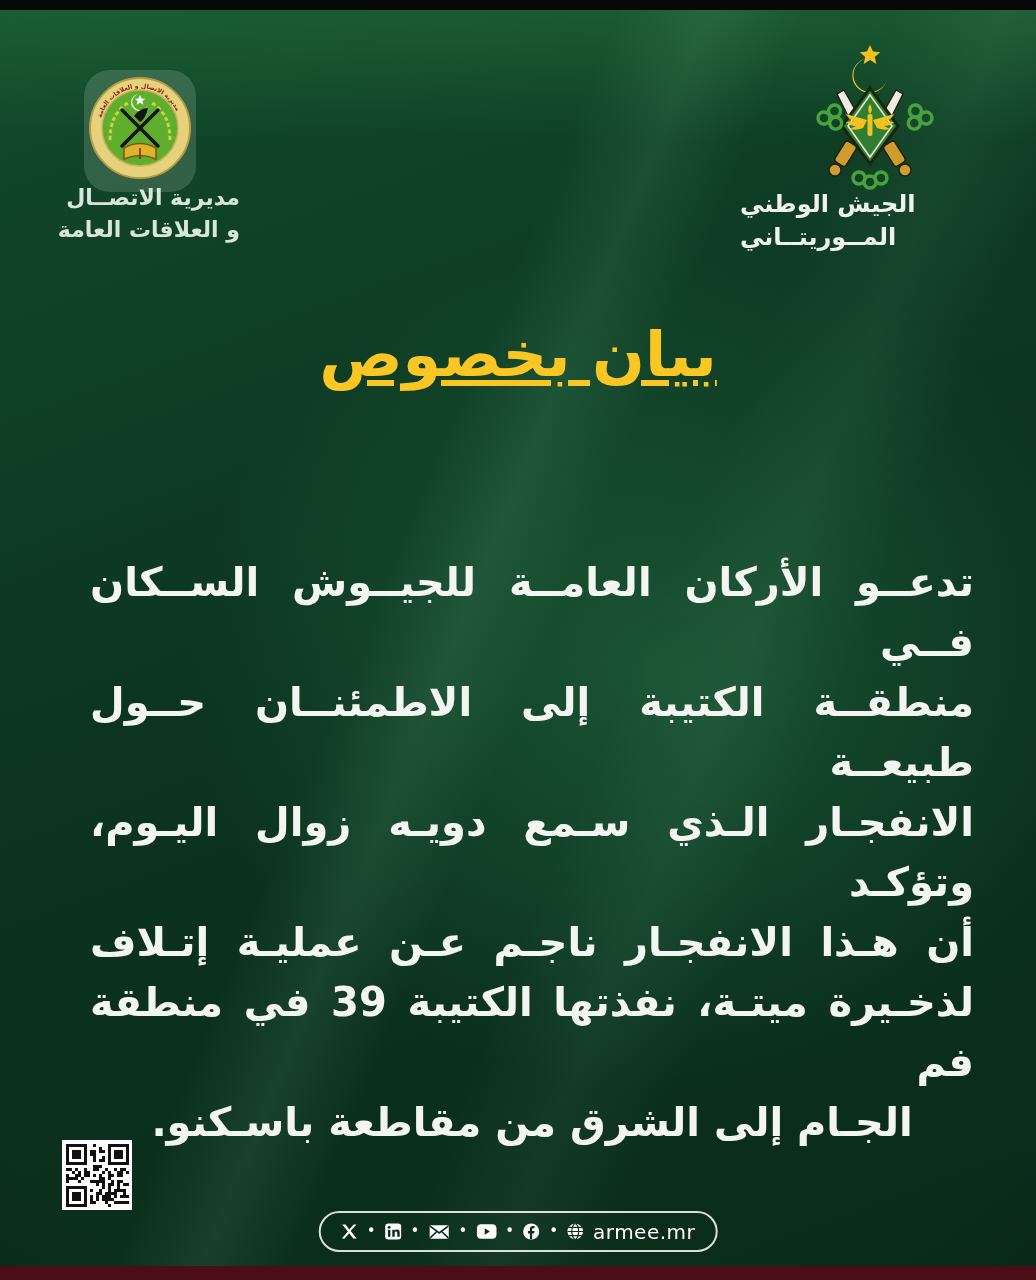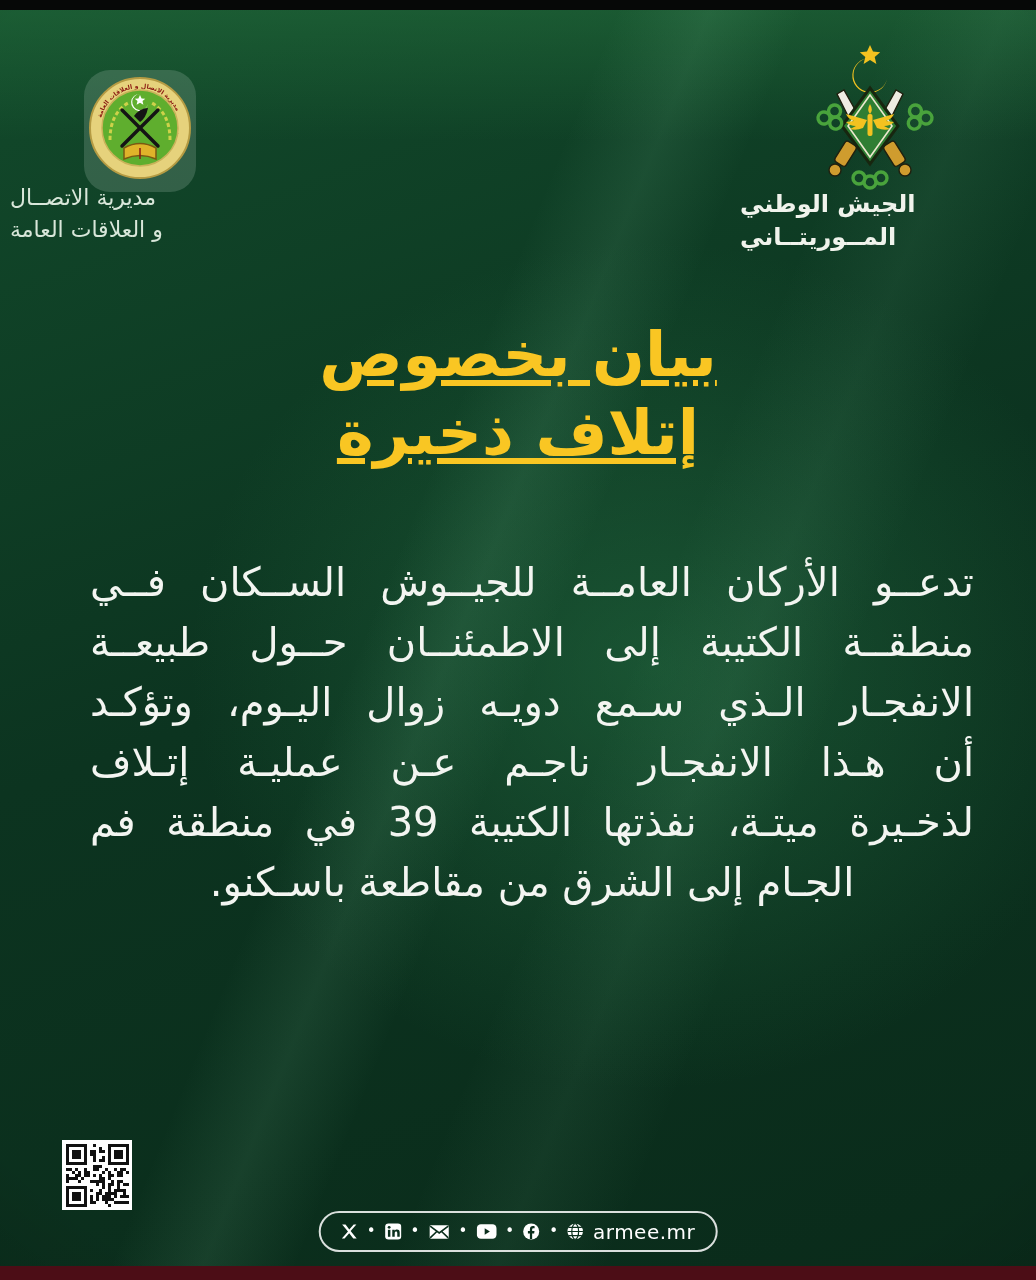--- a/index.html
+++ b/index.html
@@ -18,22 +18,22 @@
       #0b2f1d;
   }
   .strip-top{position:absolute;top:0;left:0;right:0;height:10px;background:#060807;}
   .strip-bottom{position:absolute;bottom:0;left:0;right:0;height:14px;background:#4c0d16;}
 
   
   .plate{position:absolute;left:84px;top:70px;width:112px;height:122px;border-radius:26px;background:rgba(155,180,165,.26);}
   .emblem-left{position:absolute;left:88px;top:76px;width:104px;height:104px;}
   .caption-left{
     position:absolute;left:10px;top:182px;width:230px;
-    direction:rtl;text-align:left;
-    color:#d9e7da;font-size:22px;line-height:32px;font-weight:400;
+    direction:rtl;text-align:right;
+    color:#d9e7da;font-size:22px;line-height:32px;font-weight:700;
   }
 
   
   .emblem-right{position:absolute;left:810px;top:44px;width:130px;height:146px;}
   .caption-right{
     position:absolute;left:740px;top:188px;width:230px;
     direction:rtl;text-align:left;
     color:#f0f3ec;font-size:24px;line-height:33px;font-weight:bold;
   }
 
@@ -41,21 +41,21 @@
     position:absolute;left:0;right:0;top:316px;
     direction:rtl;text-align:center;
     color:#f9c623;font-size:62px;line-height:78px;font-weight:800;
     letter-spacing:0;
     text-decoration:underline;
   }
 
   .statement{
     position:absolute;left:62px;right:62px;top:552px;
     direction:rtl;
-    color:#f3f5f1;font-size:40px;line-height:60px;font-weight:normal;margin-left:28px;
+    color:#f3f5f1;font-size:40px;line-height:60px;font-weight:bold;margin-left:28px;
   }
   .statement .line{text-align:justify;text-align-last:justify;}
   .statement .line.last{text-align:right;text-align-last:center;}
 
   .qr{position:absolute;left:62px;top:1138px;width:70px;height:74px;}
 
   .social-pill{
     position:absolute;top:1211px;left:50%;transform:translateX(-50%);
     height:41px;box-sizing:border-box;
     display:flex;align-items:center;gap:9px;
@@ -143,21 +143,20 @@
         </g>
     </g>
   </svg>
   <div class="caption-right">
     <div>الجيش الوطني</div>
     <div>المــوريتــاني</div>
   </div>
 
   <div class="title">
     <div>بيان بخصوص</div>
-    <div>إتلاف ذخيرة</div>
   </div>
 
   <div class="statement">
     <div class="line">تدعــو الأركان العامــة للجيــوش الســكان فــي</div>
     <div class="line">منطقــة الكتيبة إلى الاطمئنــان حــول طبيعــة</div>
     <div class="line">الانفجـار الـذي سـمع دويـه زوال اليـوم، وتؤكـد</div>
     <div class="line">أن هـذا الانفجـار ناجـم عـن عمليـة إتـلاف</div>
     <div class="line">لذخـيرة ميتـة، نفذتها الكتيبة 39 في منطقة فم</div>
     <div class="line last">الجـام إلى الشرق من مقاطعة باسـكنو.</div>
   </div>

